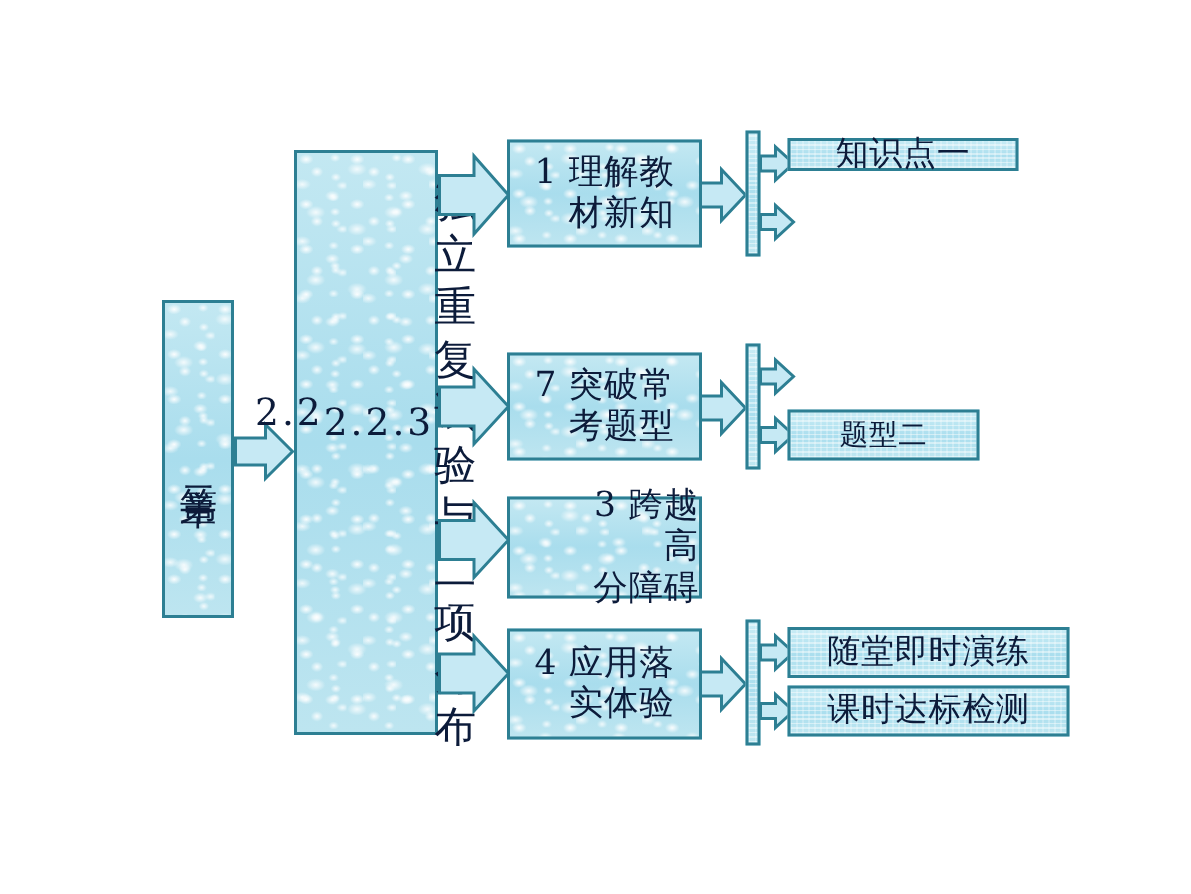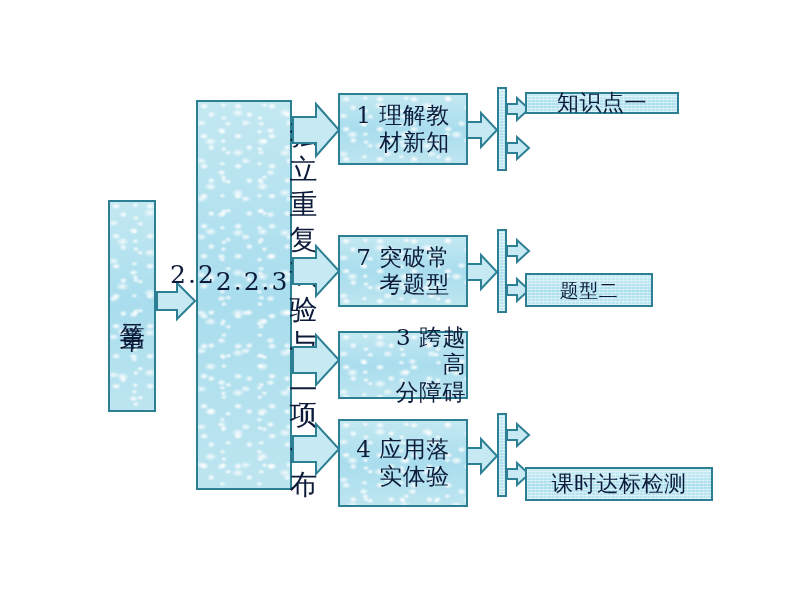--- a/index.html
+++ b/index.html
@@ -98,21 +98,21 @@
 
   <div class="box tex" style="left:338px;top:93px;width:130px;height:72px;font-size:23px;">1  理解教
 材新知</div>
 
   <div class="box tex" style="left:338px;top:235px;width:130px;height:72px;font-size:23px;">7  突破常
 考题型</div>
 
   <div class="box tex" style="left:338px;top:331px;width:130px;height:68px;font-size:23px;padding-left:46px;">3  跨越高
 分障碍</div>
 
-  <div class="box tex" style="left:338px;top:419px;width:130px;height:88px;font-size:23px;">4  应用落
+  <div class="box tex" style="left:338px;top:419px;width:130px;height:74px;font-size:23px;">4  应用落
 实体验</div>
 
   <div class="arrow" style="left:466px;top:110px;width:32px;height:40px;">
     <svg width="32" height="40" viewBox="0 0 32 40">
       <polygon class="ar-fill" points="1,12 15,12 15,3 31,20 15,37 15,28 1,28"></polygon>
     </svg>
   </div>
   <div class="bar tex-fine" style="left:497px;top:87px;width:10px;height:84px;"></div>
   <div class="arrow" style="left:506px;top:96px;width:24px;height:26px;">
     <svg width="24" height="26" viewBox="0 0 24 26">
@@ -156,15 +156,16 @@
     <svg width="24" height="26" viewBox="0 0 24 26">
       <polygon class="ar-fill" points="1,8 11,8 11,2 23,13 11,24 11,18 1,18"></polygon>
     </svg>
   </div>
   <div class="arrow" style="left:506px;top:461px;width:24px;height:26px;">
     <svg width="24" height="26" viewBox="0 0 24 26">
       <polygon class="ar-fill" points="1,8 11,8 11,2 23,13 11,24 11,18 1,18"></polygon>
     </svg>
   </div>
 
-  <div class="box tex-fine" style="left:525px;top:457px;width:188px;height:34px;font-size:22px;margin-top:10px;">课时达标检测</div>
+  <div class="box tex-fine" style="left:525px;top:418px;width:188px;height:34px;font-size:22px;">随堂即时演练</div>
+  <div class="box tex-fine" style="left:525px;top:457px;width:188px;height:34px;font-size:22px;">课时达标检测</div>
 
 </div>
 
 </body></html>

